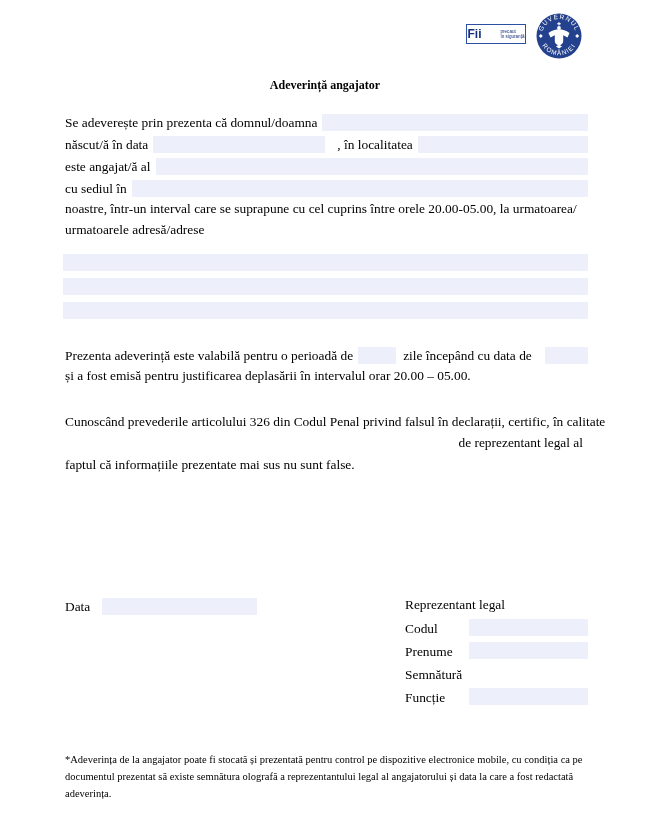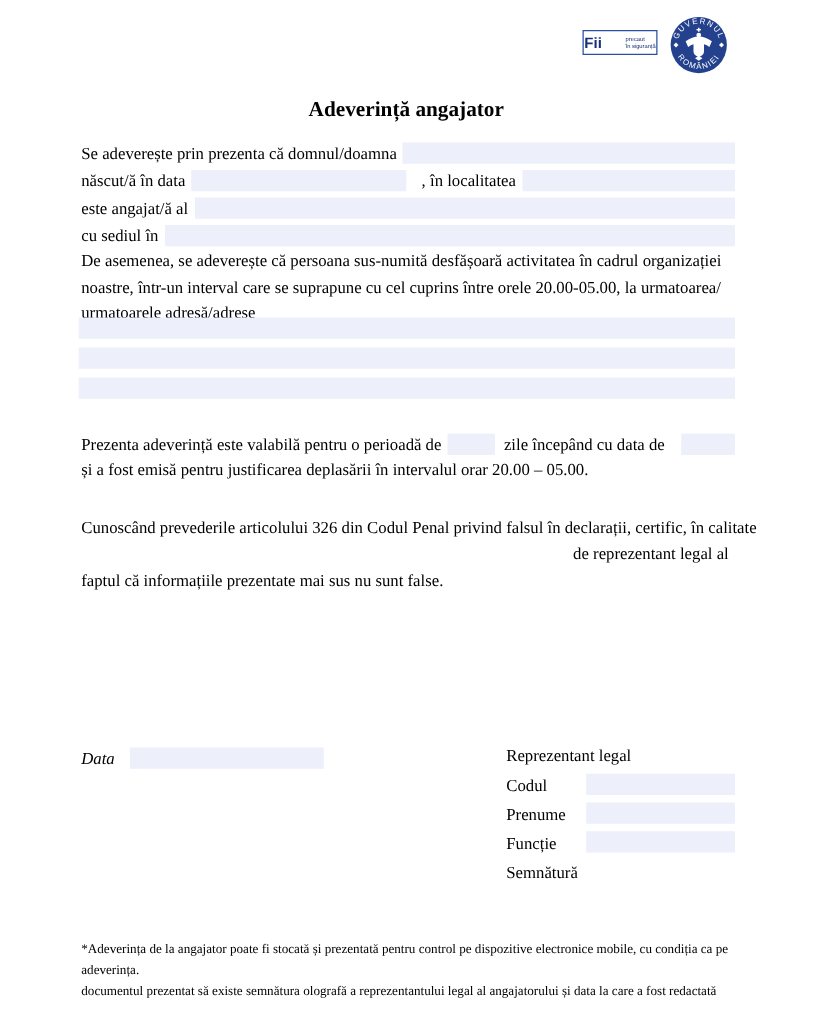--- a/index.html
+++ b/index.html
@@ -11,42 +11,42 @@
   
   .fii-box{
     position:absolute;left:466px;top:24px;width:60px;height:20px;
     border:1.2px solid #2b4fa3;display:flex;align-items:center;justify-content:center;
     gap:19px;background:#fff;box-sizing:border-box;
   }
   .fii-word{font-family:"Liberation Sans",sans-serif;font-weight:bold;font-size:12px;color:#16307a;line-height:1;}
   .fii-small{font-family:"Liberation Sans",sans-serif;font-size:4.6px;line-height:5px;color:#16307a;}
   .seal-wrap{position:absolute;left:536px;top:13px;width:46px;height:46px;}
   
-  .doc-title{position:absolute;left:0;right:0;top:78px;text-align:center;font-weight:bold;font-size:17px;}
+  .doc-title{position:absolute;left:0;right:0;top:78px;text-align:center;font-weight:bold;font-size:12px;}
   
   .field{background:#edf0fb;height:17px;display:inline-block;vertical-align:bottom;}
   .fline{display:flex;align-items:flex-end;height:22px;}
   .fline .lbl{white-space:nowrap;padding-right:5px;line-height:19px;}
   .fline .grow{flex:1;min-width:0;margin-bottom:1px;}
   .fline .fixed{margin-bottom:1px;}
   .col{position:absolute;left:63px;width:525px;}
   .nowrap{white-space:nowrap;}
   
   #intro{top:110px;}
   
   #activity{top:199px;line-height:20.5px;}
   .addr-bar{position:absolute;left:63px;width:525px;height:17px;background:#edf0fb;}
   
   #validity1{top:343px;}
   #validity2{top:366px;line-height:20px;}
   
   #declaration{top:411px;line-height:21.5px;}
   #declaration .fline{height:21.5px;flex-direction:column;}
   
-  #data-row{position:absolute;left:65px;top:596px;display:flex;align-items:flex-end;height:19px;font-style:italic;}
+  #data-row{position:absolute;left:65px;top:596px;display:flex;align-items:flex-end;height:19px;}
   #data-row .lbl{white-space:nowrap;padding-right:12px;line-height:17px;}
   #rep-col{position:absolute;left:405px;top:596px;width:183px;}
   .rep-title{height:17px;margin-bottom:6px;line-height:17px;}
   .rep-row{display:flex;align-items:flex-end;height:17px;margin-bottom:6px;}
   .rep-row .lbl{width:64px;white-space:nowrap;line-height:15px;}
   .rep-row .grow{flex:1;min-width:0;}
   
   #footnote{position:absolute;left:65px;top:751px;font-size:10.5px;line-height:17px;}
 </style>
 </head>
@@ -105,21 +105,20 @@
       <span class="lbl">este angajat/ă al</span>
       <span class="field grow"></span>
     </div>
     <div class="fline">
       <span class="lbl">cu sediul în</span>
       <span class="field grow"></span>
     </div>
   </div>
 
   <div class="col" id="activity" style="left:65px;">
-    <div class="nowrap">De asemenea, se adeverește că persoana sus-numită desfășoară activitatea în cadrul organizației</div>
     <div class="nowrap">noastre, într-un interval care se suprapune cu cel cuprins între orele 20.00-05.00, la urmatoarea/</div>
     <div class="nowrap">urmatoarele adresă/adrese</div>
   </div>
 
   <div class="addr-bar" style="top:254px;"></div>
   <div class="addr-bar" style="top:278px;"></div>
   <div class="addr-bar" style="top:302px;"></div>
 
   <div class="col fline" id="validity1" style="left:65px;width:523px;">
     <span class="lbl">Prezenta adeverință este valabilă pentru o perioadă de</span>
@@ -147,27 +146,27 @@
     <div class="rep-title">Reprezentant legal</div>
     <div class="rep-row">
       <span class="lbl">Codul</span>
       <span class="field grow"></span>
     </div>
     <div class="rep-row">
       <span class="lbl">Prenume</span>
       <span class="field grow"></span>
     </div>
     <div class="rep-row">
+      <span class="lbl">Semnătură</span>
+    </div>
+    <div class="rep-row">
       <span class="lbl">Funcție</span>
       <span class="field grow"></span>
-    </div>
-    <div class="rep-row">
-      <span class="lbl">Semnătură</span>
     </div>
   </div>
 
   <div id="footnote">
     <div class="nowrap">*Adeverința de la angajator poate fi stocată și prezentată pentru control pe dispozitive electronice mobile, cu condiția ca pe</div>
+    <div class="nowrap">documentul prezentat să existe semnătura olografă a reprezentantului legal al angajatorului și data la care a fost redactată</div>
     <div class="nowrap">adeverința.</div>
-    <div class="nowrap">documentul prezentat să existe semnătura olografă a reprezentantului legal al angajatorului și data la care a fost redactată</div>
   </div>
 
 </div>
 
 </body></html>

